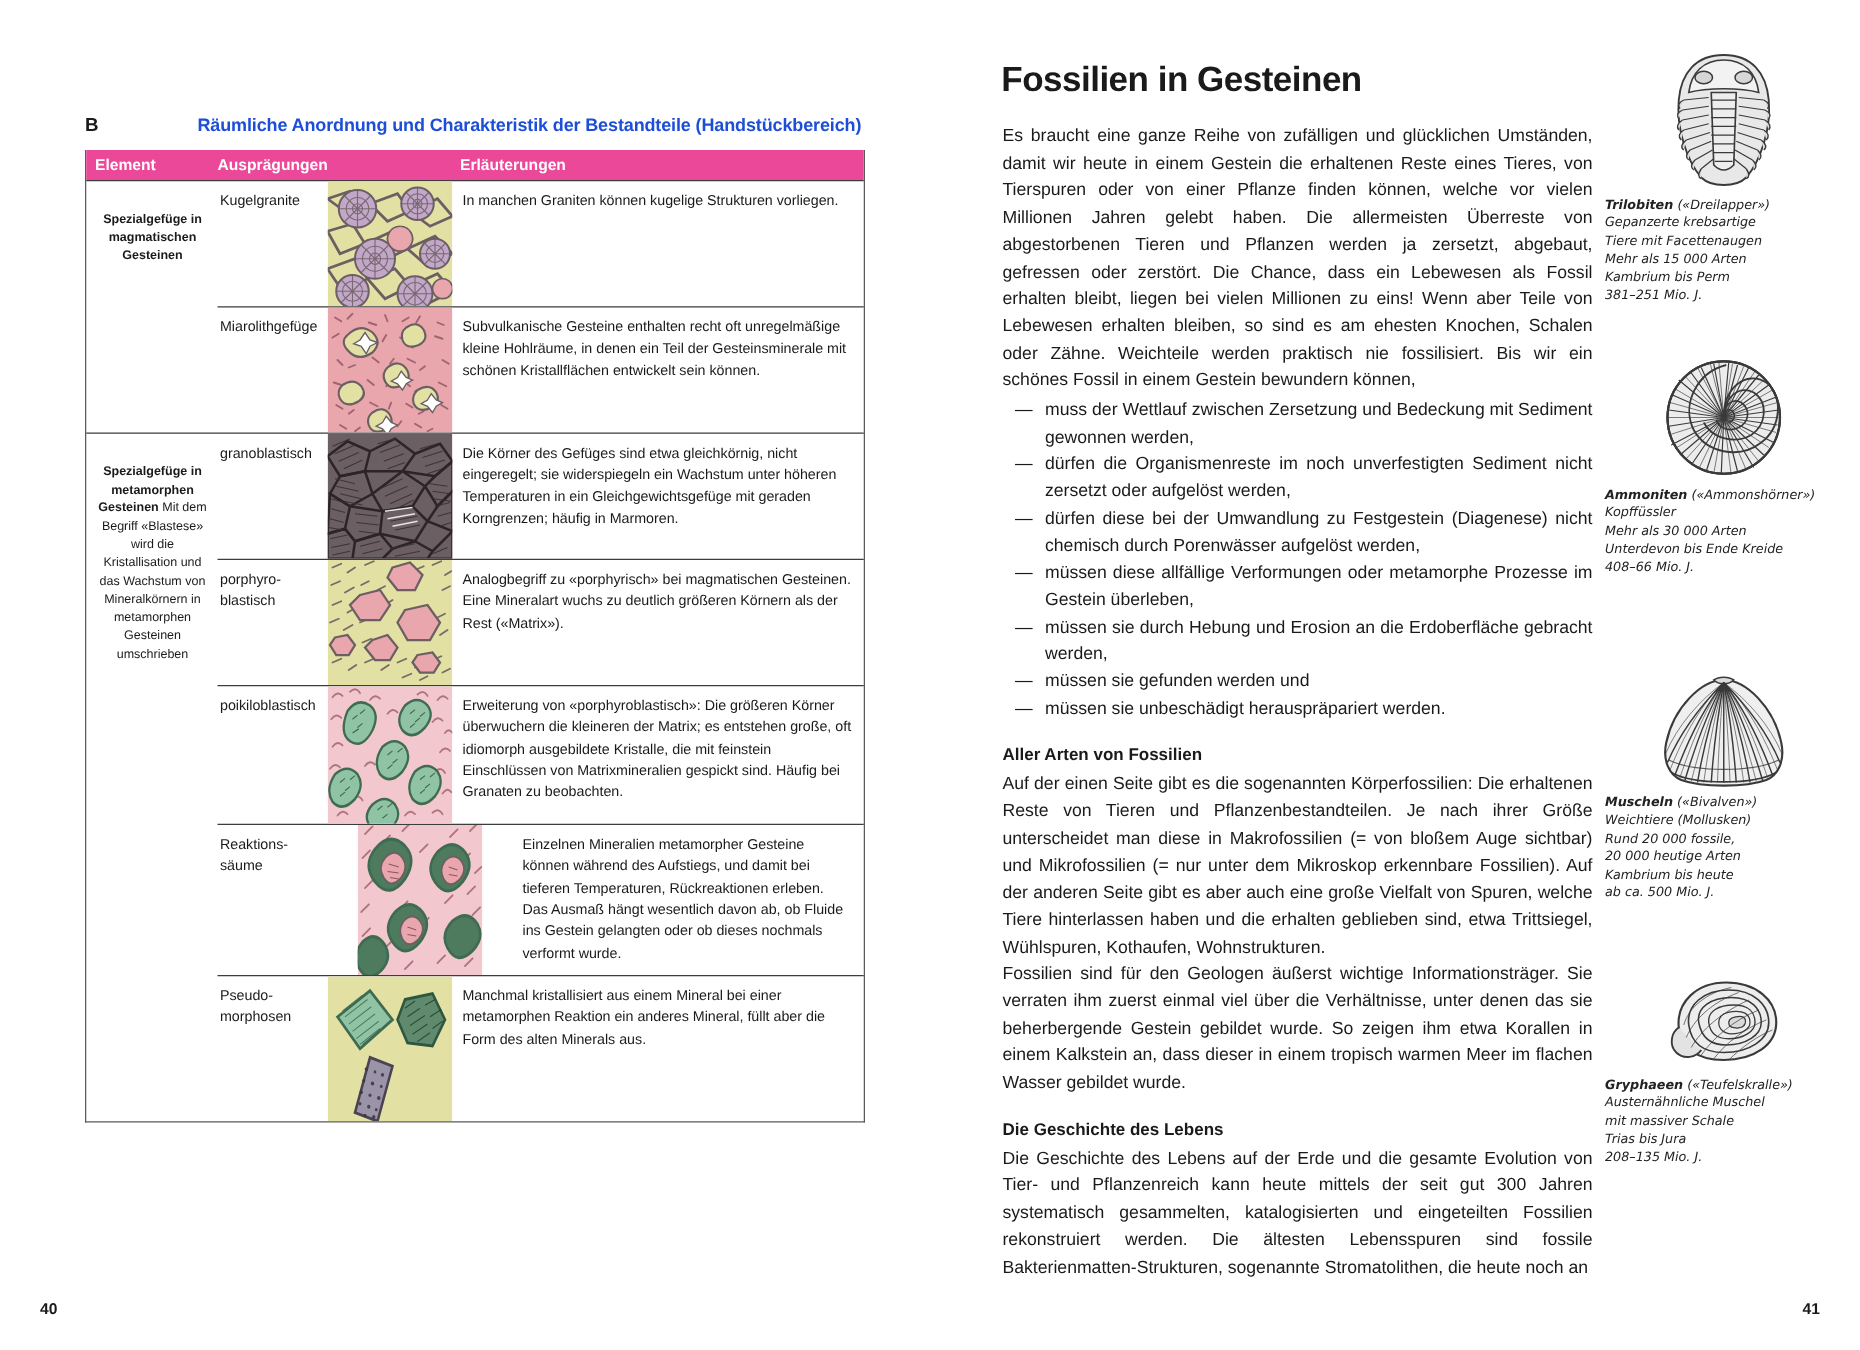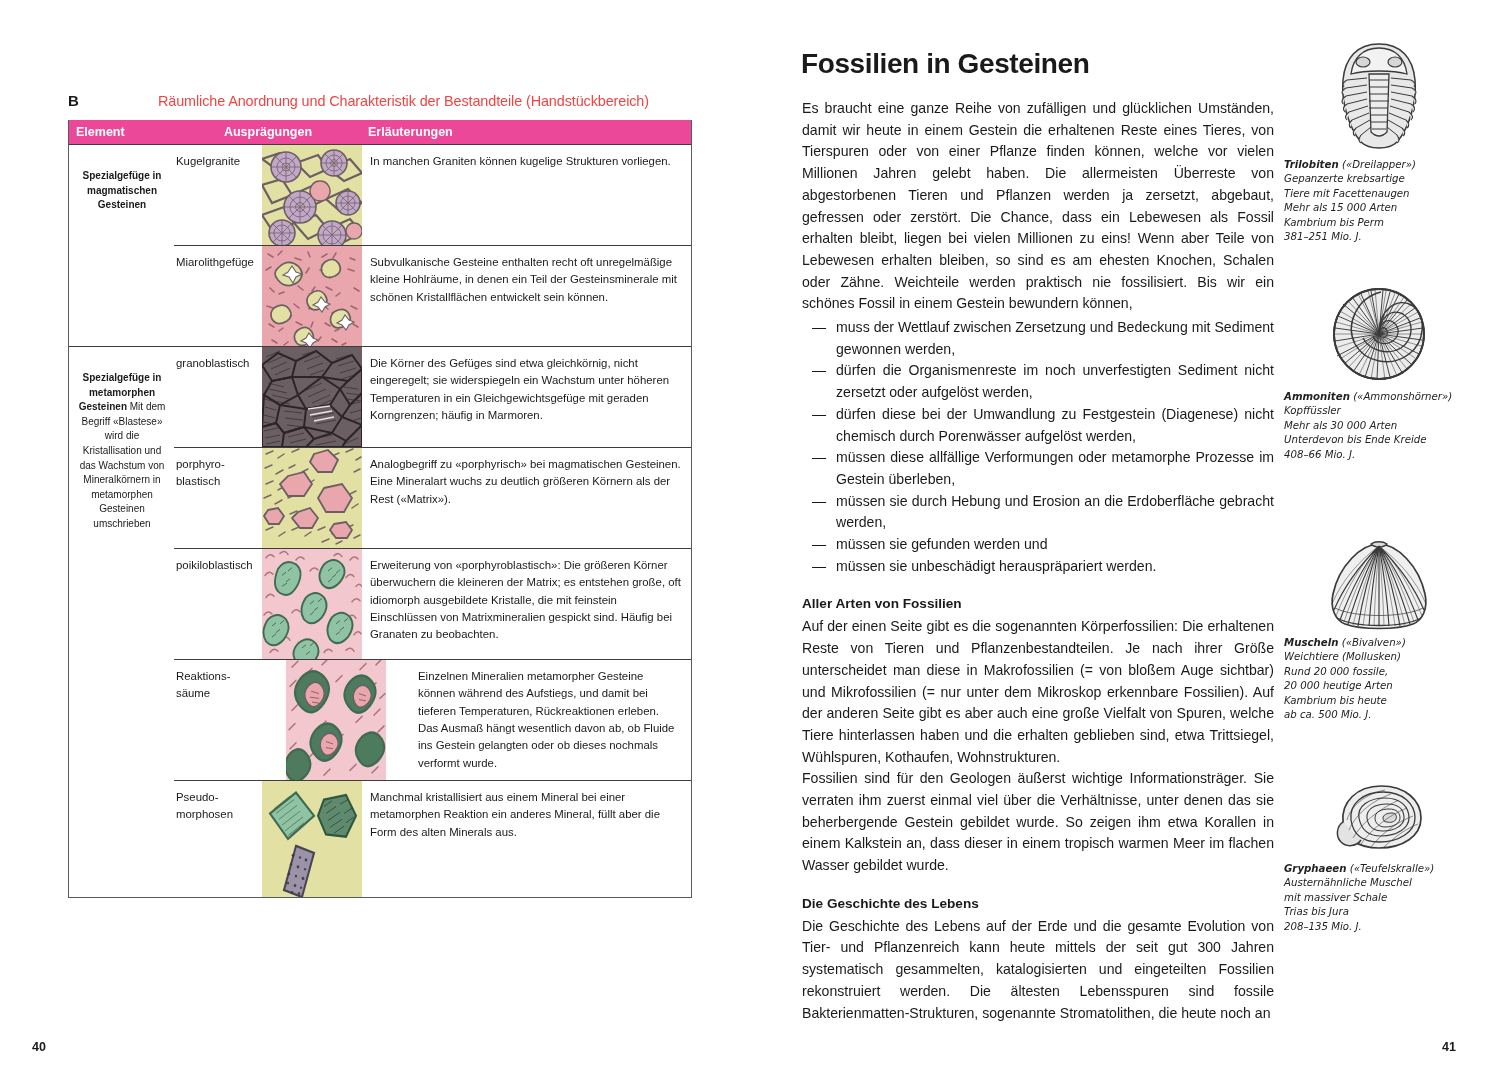--- a/index.html
+++ b/index.html
@@ -24,21 +24,21 @@
   .tbl-head-row {
     position: absolute;
     left: 68px; top: 92px; width: 624px;
     display: flex; align-items: baseline;
   }
   .tbl-letter {
     font-weight: bold; font-size: 15px; color: #1a1a1a;
     width: 90px; letter-spacing: .2px;
   }
   .tbl-caption {
-    font-weight: normal; font-size: 14.4px; color: #ef4444;
+    font-weight: bold; font-size: 14.4px; color: #1d4ed8;
     letter-spacing: -.1px; white-space: nowrap;
   }
 
   .table-wrap {
     position: absolute;
     left: 68px; top: 120px;
     width: 624px;
     border: 1px solid #5a5a5a;
     border-top: none;
     box-sizing: border-box;
@@ -46,21 +46,21 @@
   .thead {
     display: flex;
     background: #ec4899;
     color: #ffffff;
     height: 24px;
     align-items: center;
     font-weight: bold;
     font-size: 12.5px;
   }
   .th1 { width: 105px; padding-left: 7px; box-sizing: border-box; }
-  .th2 { width: 188px; box-sizing: border-box; text-align: center; }
+  .th2 { width: 188px; box-sizing: border-box; }
   .th3 { flex: 1; padding-left: 6px; box-sizing: border-box; }
 
   .tgroup { display: flex; border-top: 1px solid #3d3d3d; }
   .tgroup:first-of-type { border-top: none; }
   .col-elem {
     width: 105px; box-sizing: border-box;
     padding: 24px 6px 8px 7px;
     font-size: 10px; line-height: 1.46;
     border-right: 0px solid transparent;
     text-align: center;

